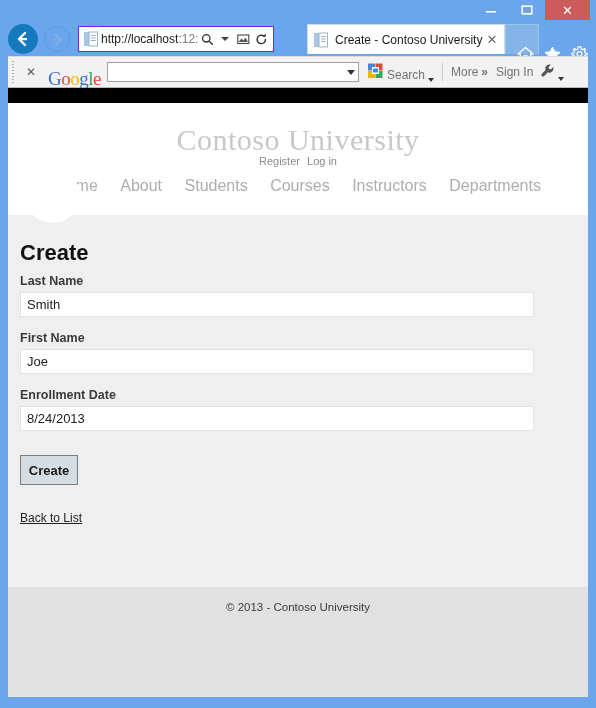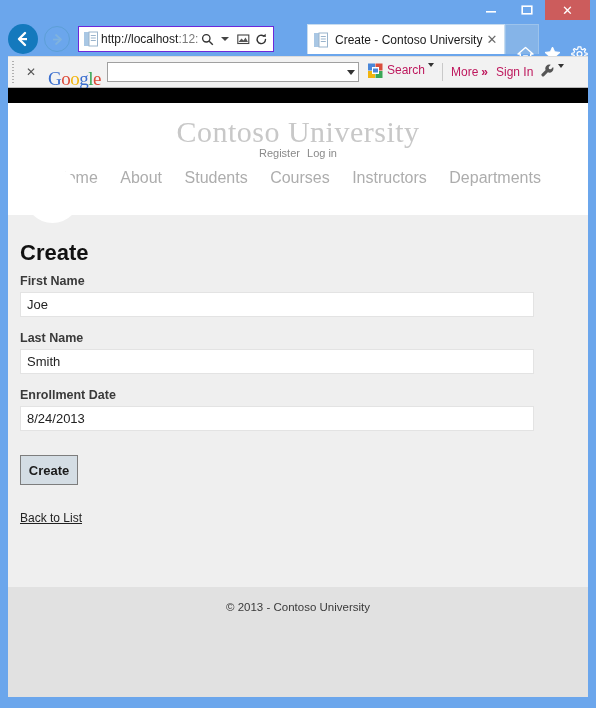--- a/index.html
+++ b/index.html
@@ -223,23 +223,23 @@
     padding-right: 3px;
   }
   .g-sb-caret {
     width: 0; height: 0;
     border-left: 4px solid transparent;
     border-right: 4px solid transparent;
     border-top: 5px solid #333;
   }
   .g-item {
     display: flex;
-    align-items: flex-start;
+    align-items: flex-end;
     font-size: 12px;
-    color: #be185d;
+    color: #737373;
     gap: 3px;
     margin-left: 8px;
   }
   .g-sep {
     width: 1px;
     height: 18px;
     background: #c9c9c9;
     margin-left: 8px;
   }
   .g-caret {
@@ -263,21 +263,21 @@
     left: 8px; top: 103px;
     width: 580px;
     height: 594px;
     background: #ffffff;
     overflow: hidden;
   }
 
   
   .site-header {
     background: #ffffff;
-    padding-top: 14px;
+    padding-top: 22px;
     position: relative;
     height: 112px;
     box-sizing: border-box;
   }
   .brand {
     text-align: center;
     font-family: "Liberation Serif", serif;
     font-size: 30px;
     color: #c8c8c8;
     letter-spacing: 0.5px;
@@ -548,27 +548,27 @@
         <a href="#">Departments</a>
       </div>
     </div>
 
     <div class="content-wrap">
       <div class="avatar-circle"></div>
       <div class="content-inner">
         <h1 class="page-title">Create</h1>
 
         <div>
+          <div class="field-label">Last Name</div>
+          <input class="field-input" type="text" value="Smith" style="">
+        </div>
+
+        <div>
           <div class="field-label">First Name</div>
           <input class="field-input" type="text" value="Joe" style="">
-        </div>
-
-        <div>
-          <div class="field-label">Last Name</div>
-          <input class="field-input" type="text" value="Smith" style="">
         </div>
 
         <div>
           <div class="field-label">Enrollment Date</div>
           <input class="field-input" type="text" value="8/24/2013" style="">
         </div>
 
         <button class="submit-btn">Create</button>
 
         <div class="backlink-wrap">

